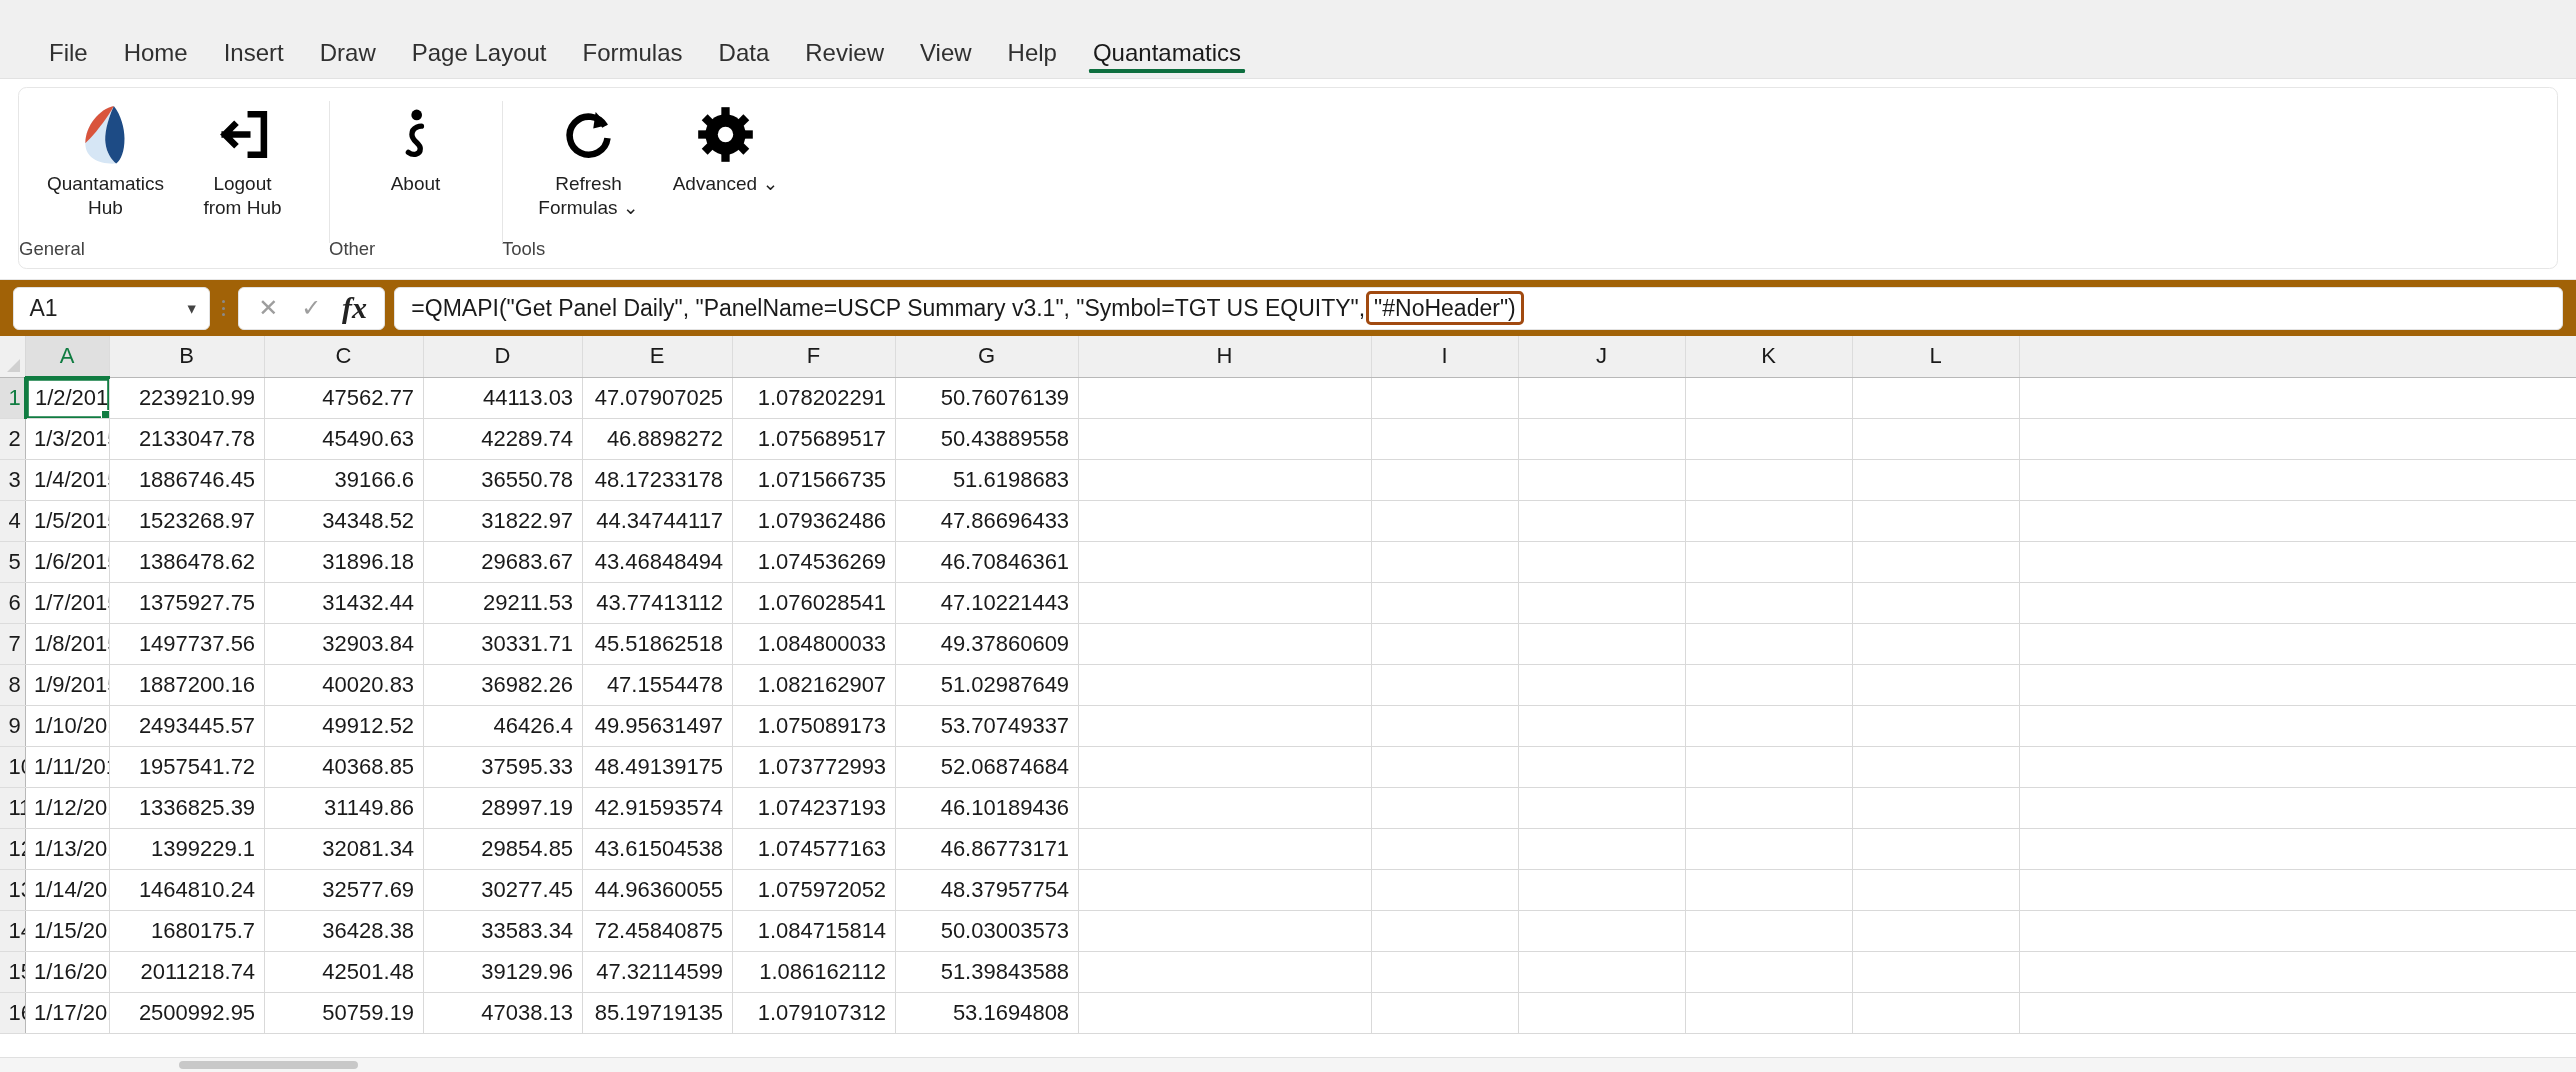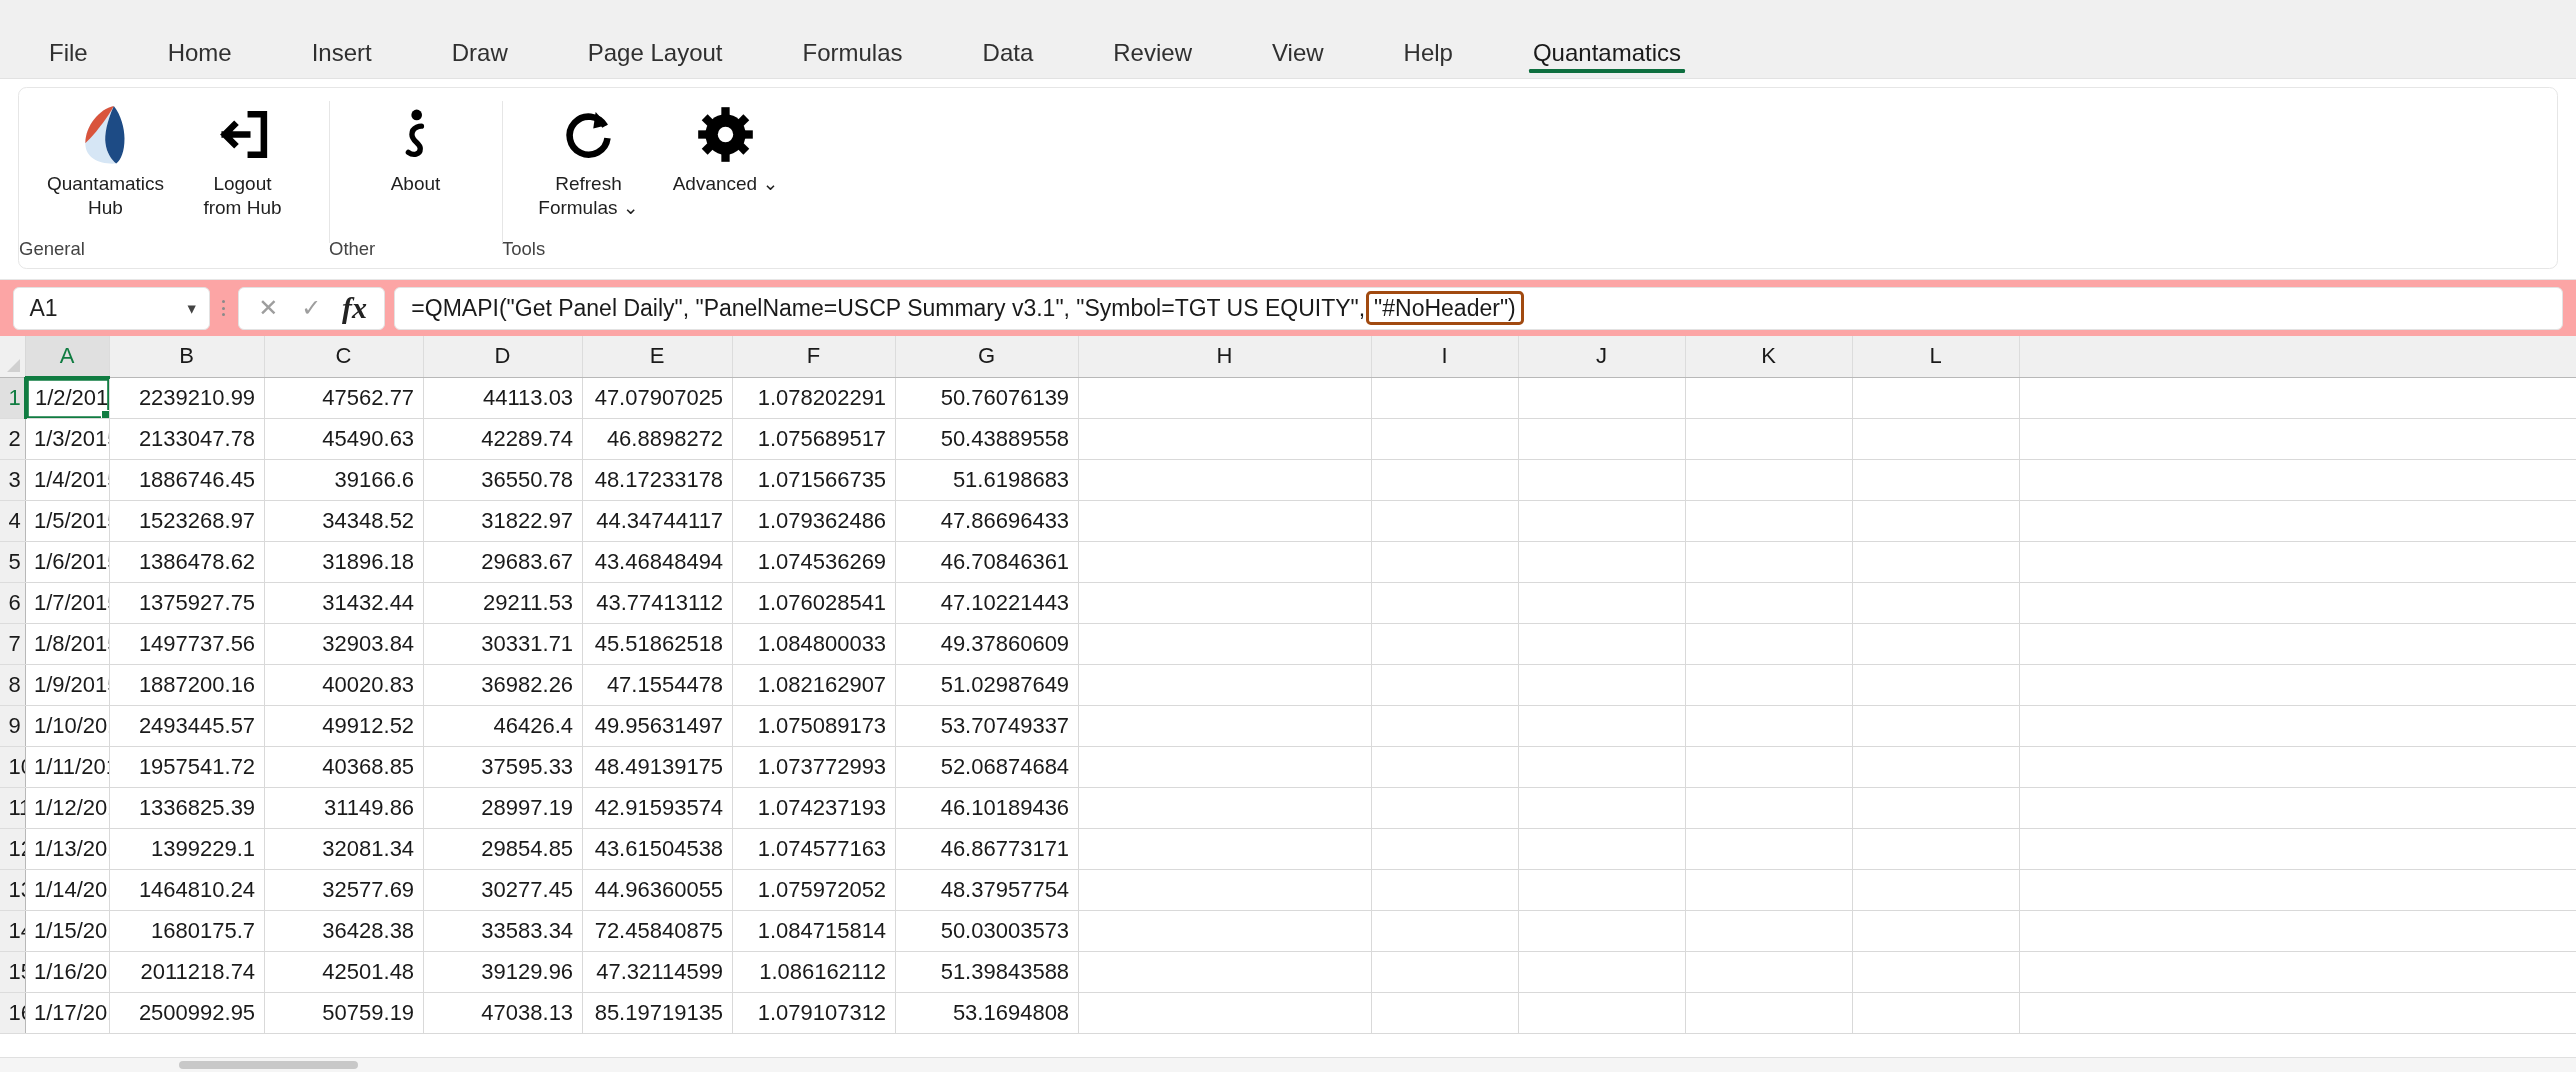--- a/index.html
+++ b/index.html
@@ -12,21 +12,20 @@
 
   
   .ribbon-tabs {
     height: 79px;
     background: #f0f0f0;
     display: flex;
     align-items: flex-end;
     padding-left: 31px;
     border-bottom: 0.6px solid #e2e2e2;
     position: relative;
-    gap: 44px;
   }
   .tab {
     font-size: 24px;
     color: #303030;
     padding: 0 18px 13px 18px;
     line-height: 1;
     white-space: nowrap;
     cursor: default;
     position: relative;
   }
@@ -100,21 +99,21 @@
     color: #1f1f1f;
     text-align: center;
     line-height: 1.22;
     margin-top: 4.8px;
     white-space: pre-line;
   }
 
   
   .formula-row {
     height: 57px;
-    background: #fca5a5;
+    background: #a16207;
     display: flex;
     align-items: center;
     padding: 0 13px;
     gap: 0;
     border-top: 0.6px solid #e6e6e6;
   }
   .name-box {
     width: 197px;
     height: 43px;
     background: #ffffff;

